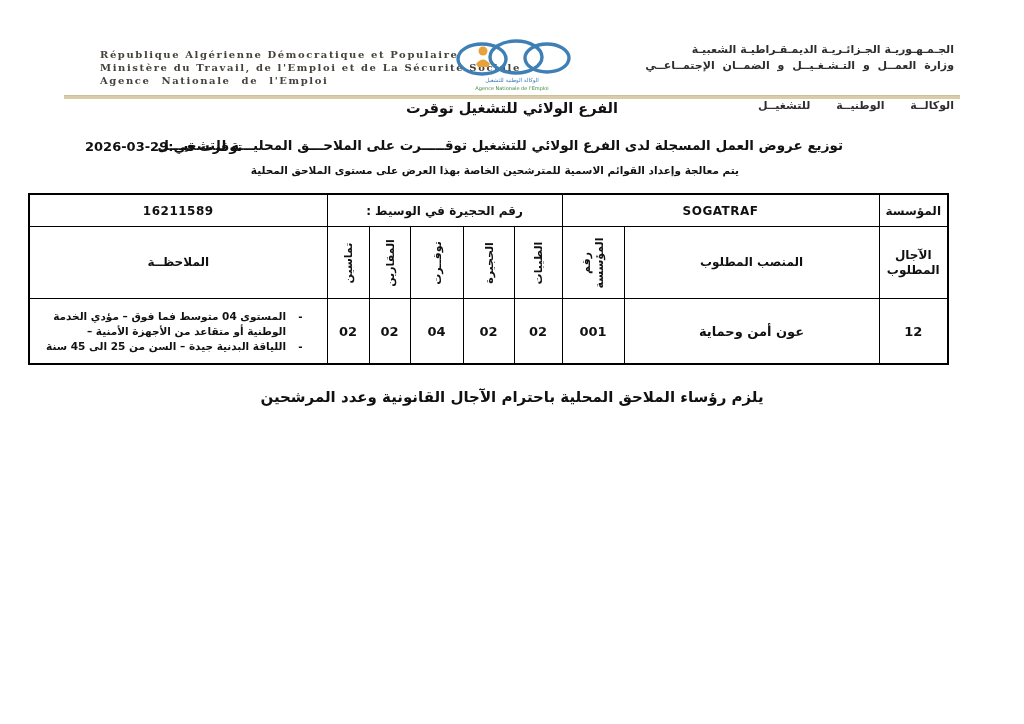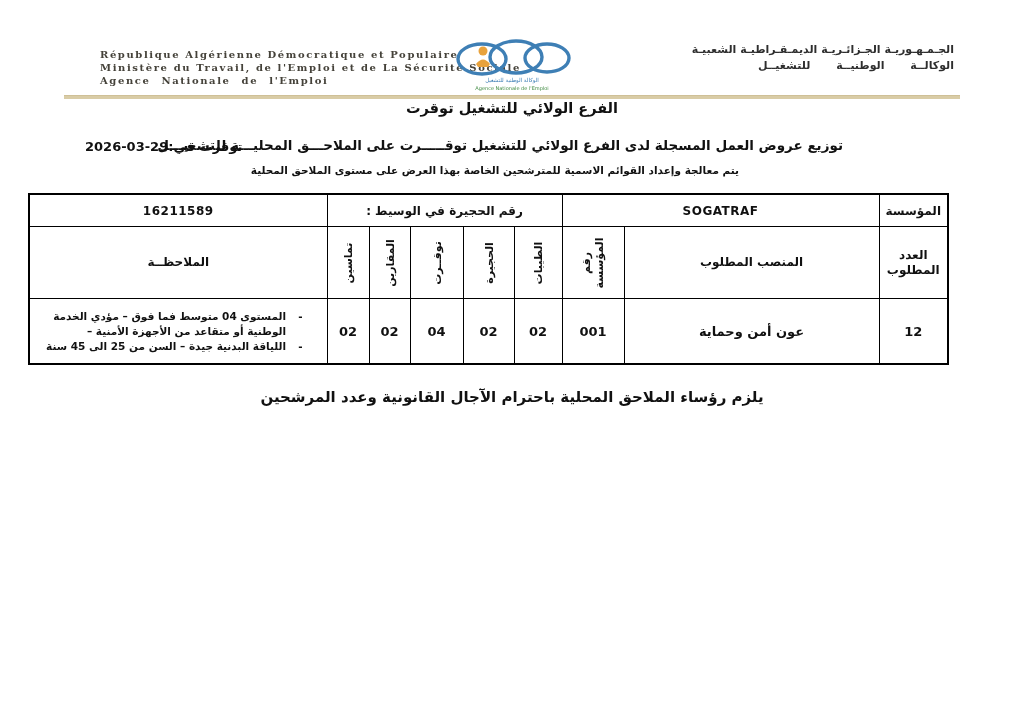--- a/index.html
+++ b/index.html
@@ -16,21 +16,21 @@
     white-space:nowrap;
   }
   .header-fr .l3{word-spacing:6px;}
   .logo-wrap{position:absolute;left:450px;top:34px;width:128px;height:62px;}
   .header-ar{
     position:absolute;right:70px;top:42px;width:352px;
     direction:rtl;text-align:right;
     font-weight:bold;font-size:11px;line-height:16px;color:#2e2e2e;
   }
   .header-ar .l2{word-spacing:4px;}
-  .header-ar .l3{word-spacing:22px;}
+  .header-ar .l3{word-spacing:22px;margin-top:24px;}
   .rule{
     position:absolute;left:64px;top:95px;width:896px;height:3px;
     background:#d9cca6;border-top:1px solid #cfc097;
   }
   .branch-title{
     position:absolute;left:0;top:100px;width:100%;
     direction:rtl;text-align:center;font-weight:bold;font-size:14.5px;
   }
   
   .date-line{
@@ -96,20 +96,21 @@
       <ellipse cx="97" cy="24" rx="22" ry="14" fill="none" stroke="#3e7fb5" stroke-width="3.4"></ellipse>
       <circle cx="33" cy="17" r="4.5" fill="#e8a23c"></circle>
       <path d="M26 30 Q33 21 40 30 L38 33 L28 33 Z" fill="#e8a23c"></path>
       <text x="62" y="48" text-anchor="middle" font-size="5.5" fill="#3e7fb5">الوكالة الوطنية للتشغيل</text>
       <text x="62" y="56" text-anchor="middle" font-size="5" fill="#3f8a41">Agence Nationale de l'Emploi</text>
     </svg>
   </div>
 
   <div class="header-ar">
     <div>الجـمـهـوريـة الجـزائـريـة الديمـقـراطيـة الشعبيـة</div>
+    <div class="l2">وزارة العمــل و التـشـغـيــل و الضمــان الإجتمــاعــي</div>
     <div class="l3">الوكالــة الوطنيــة للتشغيــل</div>
   </div>
 
   <div class="rule"></div>
 
   <div class="branch-title">الفرع الولائي للتشغيل توقرت</div>
 
   <div class="date-line">توقرت في:29-03-2026</div>
   <div class="main-title">توزيع عروض العمل المسجلة لدى الفرع الولائي للتشغيل توقـــــرت على الملاحـــق المحليـــة للتشغيـــل</div>
   <div class="sub-title">يتم معالجة وإعداد القوائم الاسمية للمترشحين الخاصة بهذا العرض على مستوى الملاحق المحلية</div>
@@ -127,21 +128,21 @@
         <col style="width:298px">
     </colgroup>
     <tbody>
         <tr class="r1">
       <td>المؤسسة</td>
       <td colspan="2" class="latin">SOGATRAF</td>
       <td colspan="5">رقم الحجيرة في الوسيط :</td>
       <td class="latin">16211589</td>
     </tr>
     <tr class="r2">
-      <td>العدد المطلوب</td>
+      <td>الآجال المطلوب</td>
       <td>المنصب المطلوب</td>
       <td class="vcell">
             <div class="vtext wrap">رقم المؤسسة</div>
           </td>
       <td class="vcell">
             <div class="vtext">الطيبات</div>
           </td>
       <td class="vcell">
             <div class="vtext">الحجيرة</div>
           </td>

